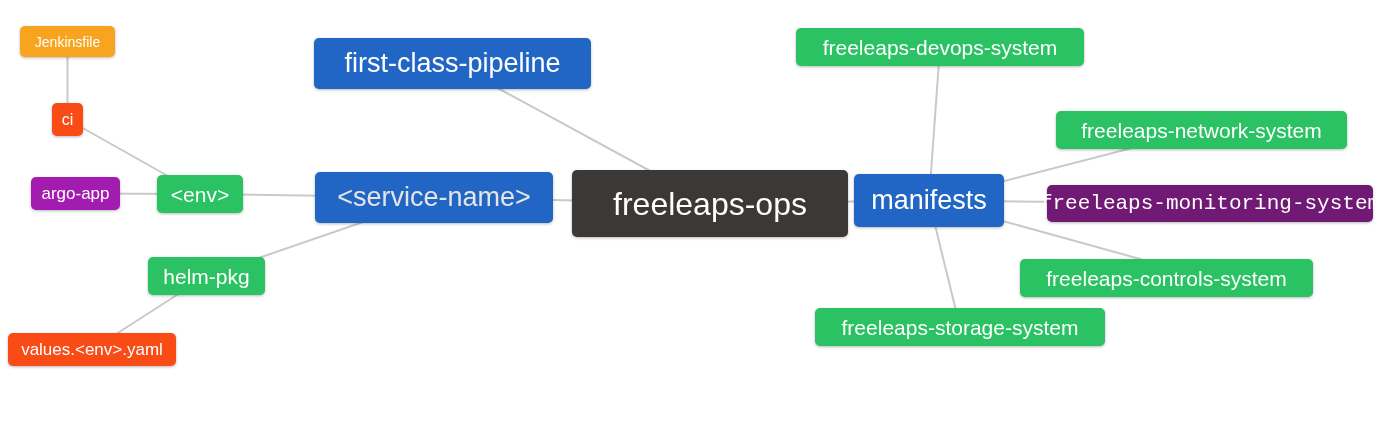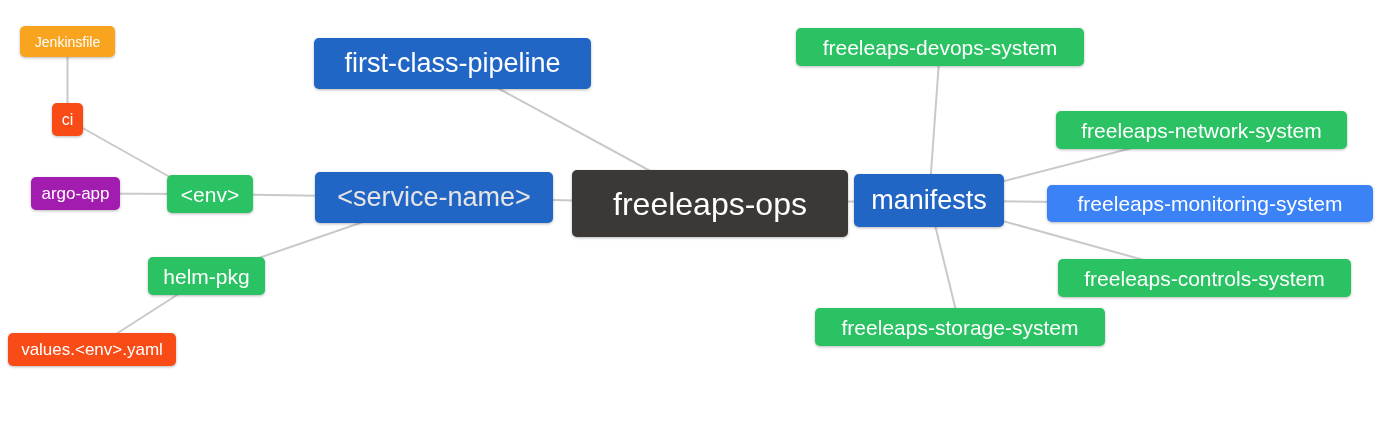--- a/index.html
+++ b/index.html
@@ -54,25 +54,25 @@
       <line x1="929" y1="200.5" x2="940" y2="47" stroke="#c9c9c9" stroke-width="2"></line>
       <line x1="929" y1="200.5" x2="1201.5" y2="130" stroke="#c9c9c9" stroke-width="2"></line>
       <line x1="929" y1="200.5" x2="1210" y2="203.5" stroke="#c9c9c9" stroke-width="2"></line>
       <line x1="929" y1="200.5" x2="1208.5" y2="278" stroke="#c9c9c9" stroke-width="2"></line>
       <line x1="929" y1="200.5" x2="960" y2="327" stroke="#c9c9c9" stroke-width="2"></line>
     </svg>
 
 <div class="node" style="left: 20px; top: 26px; width: 95px; height: 31px; background: rgb(249, 164, 31); color: rgb(255, 255, 255); font-size: 14px;">Jenkinsfile</div>
     <div class="node" style="left: 52px; top: 103px; width: 31px; height: 33px; background: rgb(249, 75, 22); color: rgb(255, 255, 255); font-size: 16px;">ci</div>
     <div class="node" style="left: 31px; top: 177px; width: 89px; height: 33px; background: #a21caf; color: rgb(255, 255, 255); font-size: 17px;">argo-app</div>
-    <div class="node" style="left: 167px; top: 175px; width: 86px; height: 38px; background: rgb(42, 194, 99); color: rgb(255, 255, 255); font-size: 21px;">&lt;env&gt;</div>
+    <div class="node" style="left: 157px; top: 175px; width: 86px; height: 38px; background: rgb(42, 194, 99); color: rgb(255, 255, 255); font-size: 21px;">&lt;env&gt;</div>
     <div class="node" style="left: 148px; top: 257px; width: 117px; height: 38px; background: rgb(42, 194, 99); color: rgb(255, 255, 255); font-size: 21px;">helm-pkg</div>
     <div class="node" style="left: 8px; top: 333px; width: 168px; height: 33px; background: rgb(249, 75, 22); color: rgb(255, 255, 255); font-size: 17px;">values.&lt;env&gt;.yaml</div>
     <div class="node" style="left: 314px; top: 38px; width: 277px; height: 51px; background: rgb(33, 102, 197); color: rgb(255, 255, 255); font-size: 27px;">first-class-pipeline</div>
     <div class="node" style="left: 315px; top: 172px; width: 238px; height: 51px; background: rgb(33, 102, 197); color: #e5e5e5; font-size: 27px;">&lt;service-name&gt;</div>
     <div class="node" style="left: 572px; top: 170px; width: 276px; height: 67px; background: rgb(59, 56, 53); color: rgb(255, 255, 255); font-size: 32px;">freeleaps-ops</div>
     <div class="node" style="left: 796px; top: 28px; width: 288px; height: 38px; background: rgb(42, 194, 99); color: rgb(255, 255, 255); font-size: 21px;">freeleaps-devops-system</div>
     <div class="node" style="left: 854px; top: 174px; width: 150px; height: 53px; background: rgb(33, 102, 197); color: rgb(255, 255, 255); font-size: 27px;">manifests</div>
     <div class="node" style="left: 1056px; top: 111px; width: 291px; height: 38px; background: rgb(42, 194, 99); color: rgb(255, 255, 255); font-size: 21px;">freeleaps-network-system</div>
-    <div class="node" style="left: 1047px; top: 185px; width: 326px; height: 37px; background: #3b82f6; color: rgb(255, 255, 255); font-size: 21px;">freeleaps-monitoring-system</div>
-    <div class="node" style="left: 1058px; top: 259px; width: 293px; height: 38px; background: rgb(42, 194, 99); color: rgb(255, 255, 255); font-size: 21px;">freeleaps-controls-system</div>
+    <div class="node" style="left: 1047px; top: 185px; width: 326px; height: 37px; background: #701a75; color: rgb(255, 255, 255); font-size: 21px; font-family: Liberation Mono, monospace;">freeleaps-monitoring-system</div>
+    <div class="node" style="left: 1020px; top: 259px; width: 293px; height: 38px; background: rgb(42, 194, 99); color: rgb(255, 255, 255); font-size: 21px;">freeleaps-controls-system</div>
     <div class="node" style="left: 815px; top: 308px; width: 290px; height: 38px; background: rgb(42, 194, 99); color: rgb(255, 255, 255); font-size: 21px;">freeleaps-storage-system</div>
   </div>
 
 </body></html>

